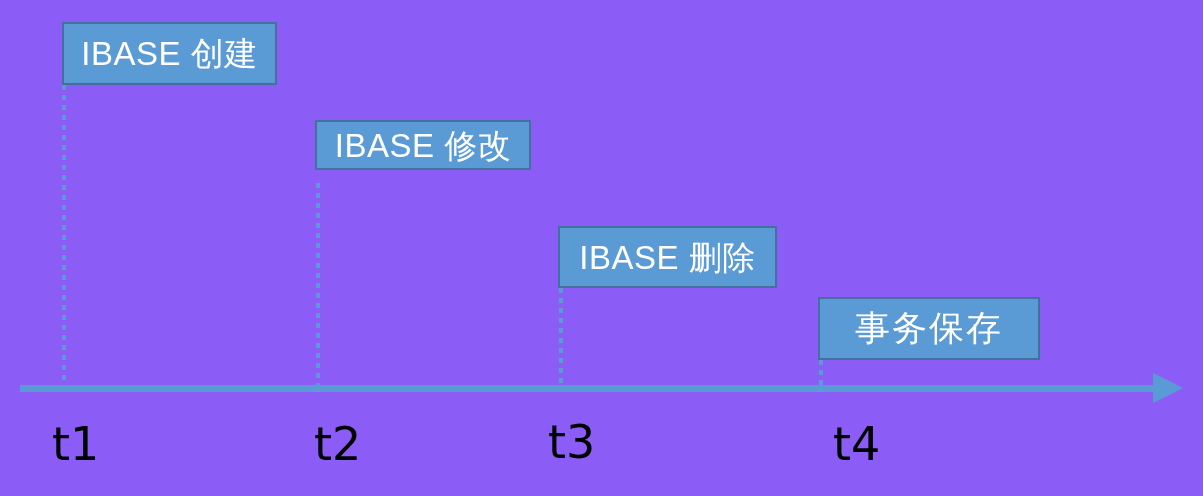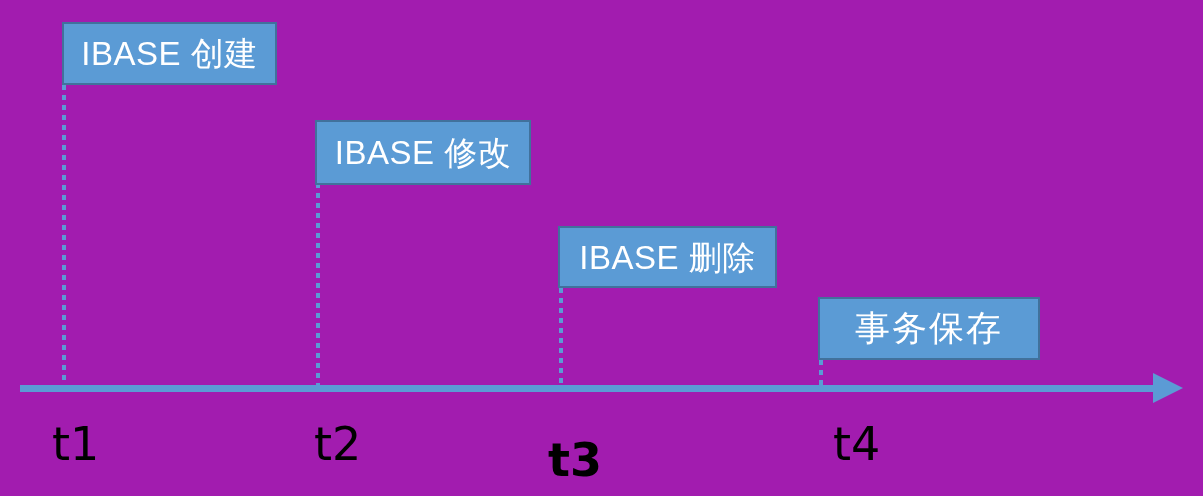--- a/index.html
+++ b/index.html
@@ -4,21 +4,21 @@
 <style>
   html, body {
     margin: 0;
     padding: 0;
     background: #ffffff;
   }
   #canvas {
     position: relative;
     width: 1203px;
     height: 496px;
-    background: #a21caf;
+    background: #8b5cf6;
     overflow: hidden;
     font-family: "Liberation Sans", sans-serif;
   }
 
   
   .event-box {
     position: absolute;
     box-sizing: border-box;
     background: #5B9BD5;
     border: 2px solid #41719C;
@@ -90,33 +90,33 @@
 
   <div class="connector" style="left:62px; top:85px; height:303px;"></div>
   <div class="connector" style="left:316px; top:183px; height:205px;"></div>
   <div class="connector" style="left:559px; top:288px; height:100px;"></div>
   <div class="connector" style="left:819px; top:360px; height:28px;"></div>
 
   <div class="event-box" style="left:62px; top:22px; width:215px; height:63px;">
     <span class="box-label label-sans">IBASE 创建</span>
   </div>
 
-  <div class="event-box" style="left:315px; top:120px; width:216px; height:65px;">
+  <div class="event-box" style="left:315px; top:120px; width:216px; height:50px;">
     <span class="box-label label-sans">IBASE 修改</span>
   </div>
 
   <div class="event-box" style="left:818px; top:297px; width:222px; height:63px;">
     <span class="box-label label-serif">事务保存</span>
   </div>
 
   <div class="event-box" style="left:558px; top:226px; width:219px; height:62px;">
     <span class="box-label label-sans">IBASE 删除</span>
   </div>
 
   <div class="axis-line" style="left:20px; top:385px; width:1135px;"></div>
   <div class="axis-arrow" style="left:1153px; top:373px;"></div>
 
   <div class="tick-label" style="left:52px; top:421px;">t1</div>
   <div class="tick-label" style="left:314px; top:421px;">t2</div>
-  <div class="tick-label" style="left:548px; top:437px;font-weight:bold;">t3</div>
+  <div class="tick-label" style="left:548px; top:419px;">t3</div>
   <div class="tick-label" style="left:833px; top:421px;">t4</div>
 
 </div>
 
 </body></html>

